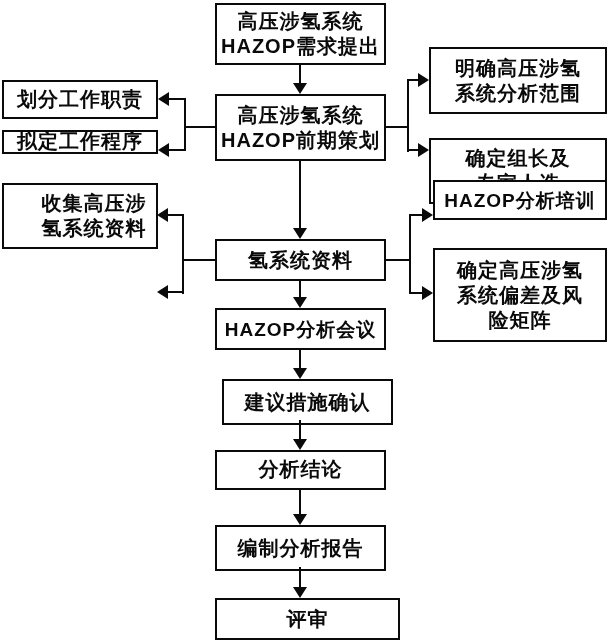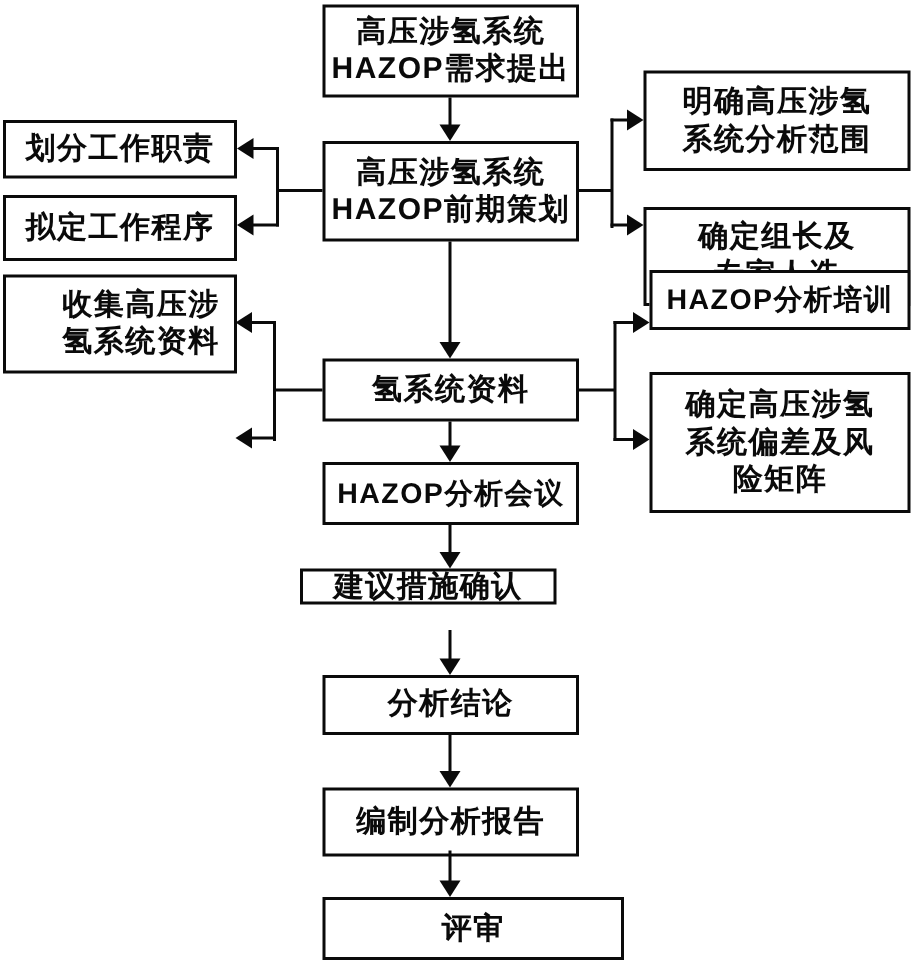--- a/index.html
+++ b/index.html
@@ -25,27 +25,27 @@
     font-weight: bold;
     line-height: 25px;
     white-space: pre-line;
     letter-spacing: 1px;
   }
   
   #n-demand        { left: 215px; top: 3px;   width: 171px; height: 62px; }
   #n-planning      { left: 215px; top: 94px;  width: 171px; height: 67px; }
   #n-prep          { left: 215px; top: 239px; width: 171px; height: 42px; }
   #n-hazop-meeting { left: 215px; top: 308px; width: 171px; height: 42px; font-size: 19px;}
-  #n-measures      { left: 200px; top: 379px; width: 171px; height: 24px; }
+  #n-measures      { left: 222px; top: 379px; width: 171px; height: 46px; }
   #n-conclusion    { left: 215px; top: 450px; width: 171px; height: 40px; font-family: Liberation Mono, monospace; }
   #n-report        { left: 215px; top: 525px; width: 171px; height: 46px; }
-  #n-review        { left: 215px; top: 598px; width: 201px; height: 42px; font-family: Liberation Serif, serif; }
+  #n-review        { left: 215px; top: 598px; width: 185px; height: 42px; font-family: Liberation Serif, serif; }
   
   #n-duty          { left: 2px;   top: 80px;  width: 156px; height: 39px; }
-  #n-procedure     { left: 2px;   top: 130px; width: 156px; height: 44px; }
+  #n-procedure     { left: 2px;   top: 130px; width: 156px; height: 24px; font-family: Liberation Mono, monospace; }
   #n-collect       { left: 2px;   top: 183px; width: 156px; height: 66px; padding-left: 28px; }
   #n-node-division { left: 2px;   top: 259px; width: 156px; height: 66px; }
   
   #n-scope         { left: 429px; top: 47px;  width: 178px; height: 67px; }
   #n-leader        { left: 429px; top: 119px; width: 178px; height: 66px; margin-top: 19px; }
   #n-training      { left: 433px; top: 180px; width: 174px; height: 40px; font-size: 19px;}
   #n-deviation     { left: 433px; top: 248px; width: 174px; height: 94px; }
 
   .line { position: absolute; background: #0a0a0a; }
   .tri  { position: absolute; width: 0; height: 0; }

